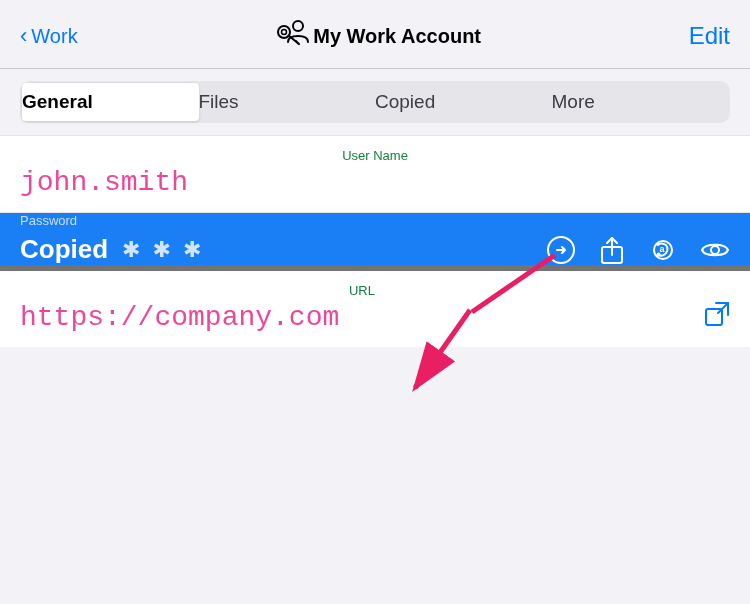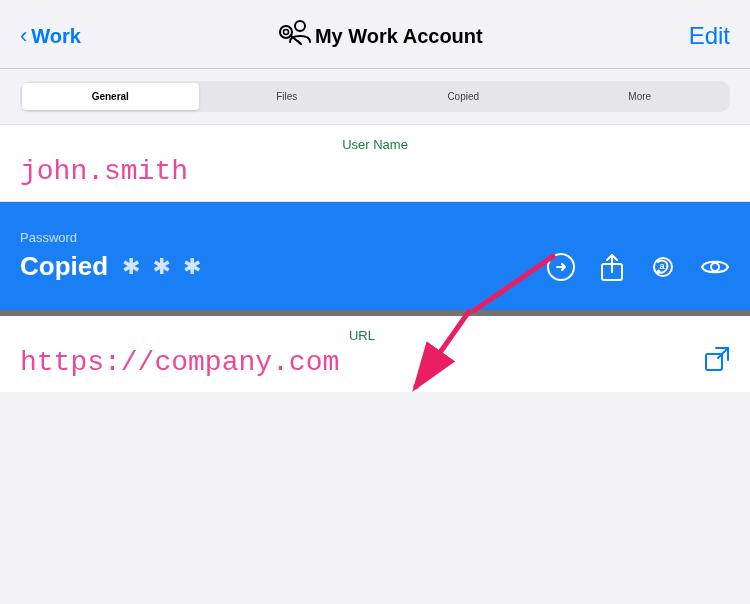--- a/index.html
+++ b/index.html
@@ -26,21 +26,21 @@
       gap: 2px;
     }
     .back-chevron {
       font-size: 22px;
       color: #007aff;
       margin-right: 2px;
     }
     .back-label {
       font-size: 20px;
       color: #007aff;
-      font-weight: 700;
+      font-weight: 400;
     }
     .header-center {
       display: flex;
       align-items: center;
     }
     .account-icon {
       width: 44px;
       height: 44px;
     }
     .header-title {
@@ -65,23 +65,23 @@
       border-bottom: 1px solid #e5e5ea;
     }
     .tabs {
       display: flex;
       background: #e5e5ea;
       border-radius: 10px;
       padding: 2px;
     }
     .tab {
       flex: 1;
-      text-align: center;
+      text-align: left;
       padding: 8px 0;
-      font-size: 10px;
+      font-size: 19px;
       font-weight: 400;
       color: #3c3c43;
       border-radius: 4px;
       cursor: pointer;
     }
     .tab.active {
       background: #ffffff;
       font-weight: 600;
       color: #000;
       box-shadow: 0 1px 3px rgba(0,0,0,0.15);
@@ -101,21 +101,21 @@
     }
     .field-value {
       font-size: 28px;
       font-family: 'Courier New', Courier, monospace;
       color: #ec4899;
     }
 
     
     .password-section {
       background: #1a7ef5;
-      padding: 28px 20px;
+      padding: 0 20px;
       border-bottom: none;
     }
     .password-label {
       font-size: 13px;
       color: rgba(255,255,255,0.75);
       margin-bottom: 6px;
     }
     .password-row {
       display: flex;
       align-items: center;

